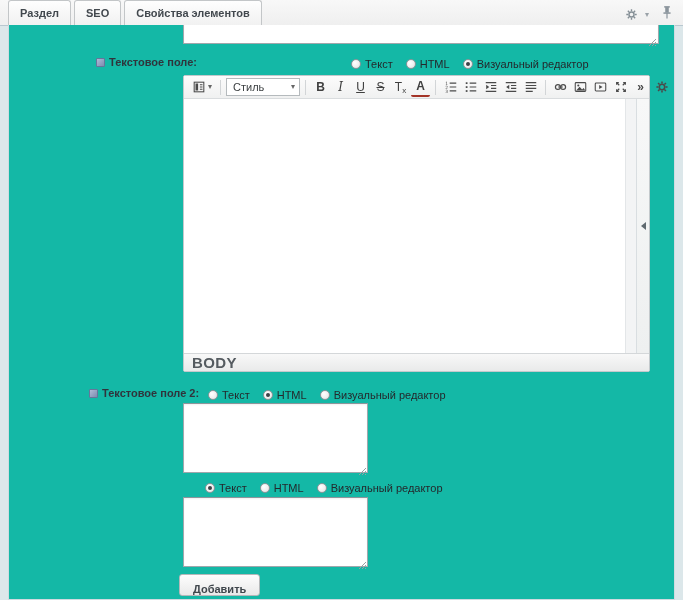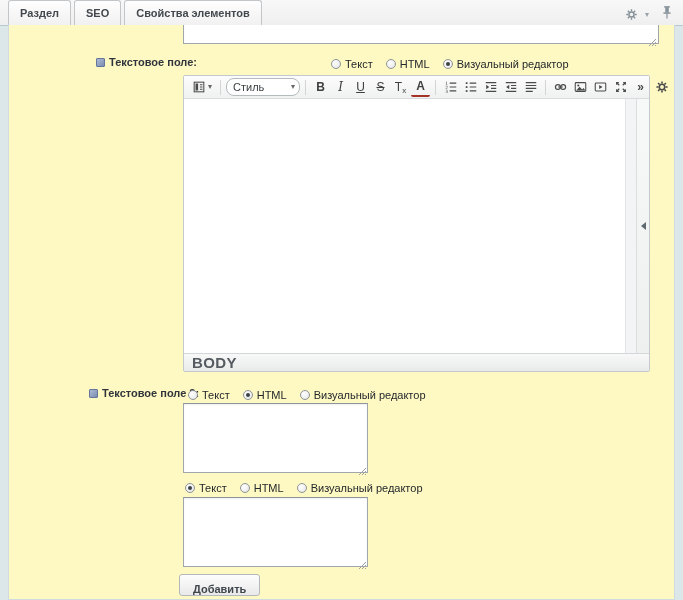--- a/index.html
+++ b/index.html
@@ -29,40 +29,40 @@
     background:linear-gradient(#e3e5e5,#ececec);
     height:21px;line-height:21px;
   }
   .tabbar-actions{
     position:absolute;right:10px;top:5px;display:flex;align-items:center;gap:4px;
   }
   .caret{font-size:8px;color:#9aa2a8;line-height:8px;}
   
   .panel{
     position:absolute;left:8px;top:25px;width:665px;height:574px;
-    background:#fef9c3;border:1px solid #cfdbe0;border-top:none;
+    background:#14b8a6;border:1px solid #cfdbe0;border-top:none;
     overflow:hidden;
   }
   textarea{
     background:#fff;border:1px solid #a0a7ac;border-top-color:#8c959b;
     box-shadow:inset 0 1px 2px rgba(0,0,0,.06);
     resize:none;outline:none;box-sizing:border-box;
     font-family:"Liberation Sans","DejaVu Sans",sans-serif;font-size:12px;
   }
   .grip{position:absolute;pointer-events:none;}
   .field-icon{
     position:absolute;width:9px;height:9px;box-sizing:border-box;
     background:linear-gradient(135deg,#aebbd6,#7c8cb0);
     border:1px solid #66759b;border-radius:1px;
   }
   .field-label{
     position:absolute;font-size:11px;font-weight:bold;color:#30343c;white-space:nowrap;
   }
   
-  .radio-row{position:absolute;display:flex;gap:13px;align-items:center;height:13px;}
+  .radio-row{position:absolute;display:flex;gap:13px;align-items:center;height:13px;margin-left:20px;}
   .radio-item{display:flex;align-items:center;gap:4px;cursor:default;}
   .radio{
     width:10px;height:10px;border-radius:50%;box-sizing:border-box;
     border:1px solid #8f9599;
     background:radial-gradient(circle at 35% 35%,#ffffff 0%,#f0f0f0 55%,#d7d9da 100%);
     position:relative;flex:0 0 auto;
   }
   .radio[data-checked="true"]::after{
     content:'';position:absolute;left:2px;top:2px;width:4px;height:4px;
     border-radius:50%;background:#3c4146;
@@ -88,21 +88,21 @@
   .tletter{font-size:12px;color:#3f3f3f;line-height:18px;}
   .b-bold{font-weight:bold;}
   .b-italic{font-style:italic;font-family:"DejaVu Serif",serif;}
   .b-underline{text-decoration:underline;}
   .b-strike{text-decoration:line-through;}
   .b-removefmt{display:flex;align-items:flex-end;}
   .b-removefmt .tsub{font-size:8px;line-height:10px;}
   .b-color{border-bottom:2px solid #a33327;line-height:14px;font-weight:bold;}
   .style-select{
     width:74px;height:18px;box-sizing:border-box;background:#fff;
-    border:1px solid #b5babd;border-radius:8px;
+    border:1px solid #b5babd;border-radius:0;
     display:flex;align-items:center;justify-content:space-between;
     padding:0 4px 0 6px;font-size:11px;color:#3c4042;flex:0 0 auto;
   }
   .tspacer{flex:1 1 auto;}
   .ed-body{flex:1 1 auto;display:flex;min-height:0;}
   .ed-canvas{flex:1 1 auto;background:#fff;}
   .ed-scrollbar{
     flex:0 0 10px;background:#f3f4f5;border-left:1px solid #e3e6e8;
   }
   .ed-sidestrip{

